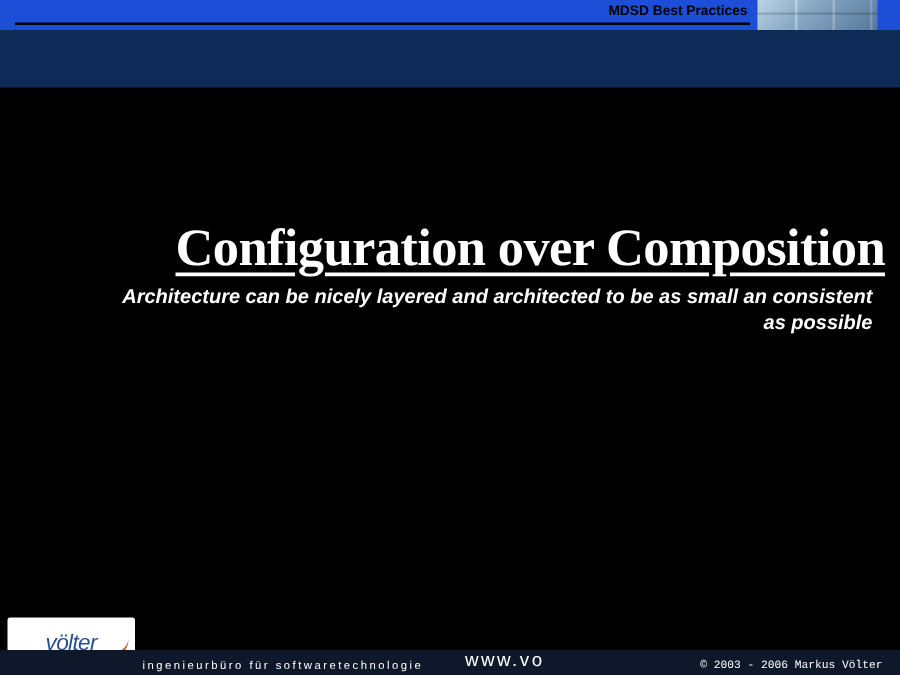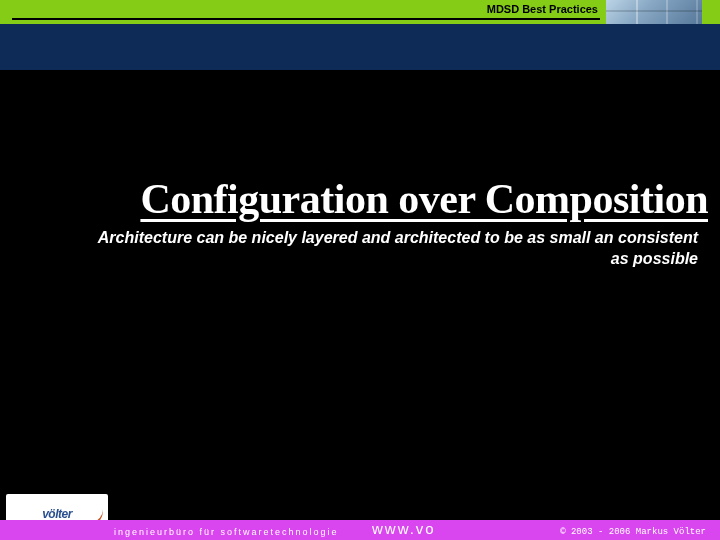--- a/index.html
+++ b/index.html
@@ -9,21 +9,21 @@
     background: #000;
     color: #fff;
     position: relative;
   }
 
   
   .topbar {
     position: absolute;
     top: 0; left: 0; right: 0;
     height: 28px;
-    background: #84cc16;
+    background: #1d4ed8;
     display: flex;
     align-items: center;
   }
   .topbar-line {
     position: absolute;
     left: 12px; right: 120px;
     top: 18px;
     height: 2px;
     background: #000;
   }
@@ -94,21 +94,21 @@
   
   .footer {
     position: absolute;
     left: 0; right: 0; bottom: 0;
     height: 62px;
   }
   .footer-band {
     position: absolute;
     left: 0; right: 0; bottom: 0;
     height: 20px;
-    background: #d946ef;
+    background: #0f172a;
     display: flex;
     align-items: center;
   }
   .footer-left {
     position: absolute;
     left: 114px; bottom: 3px;
     font-size: 9px;
     letter-spacing: 2px;
     color: #fff;
     white-space: nowrap;
@@ -135,23 +135,23 @@
     width: 102px; height: 40px;
     background: #fff;
     border-radius: 2px;
     display: flex;
     align-items: center;
     justify-content: center;
     box-shadow: 0 0 0 1px rgba(0,0,0,0.1);
   }
   .logo-text {
     font-family: Verdana, sans-serif;
-    font-weight: bold;
+    font-weight: normal;
     font-style: italic;
-    font-size: 12px;
+    font-size: 18px;
     color: #2a4f8f;
     letter-spacing: -0.5px;
   }
   .logo-swoosh {
     position: absolute;
     right: 4px; top: 18px;
     width: 32px; height: 14px;
     border-bottom: 3px solid #cc5522;
     border-radius: 0 0 20px 0;
     transform: rotate(-10deg);

